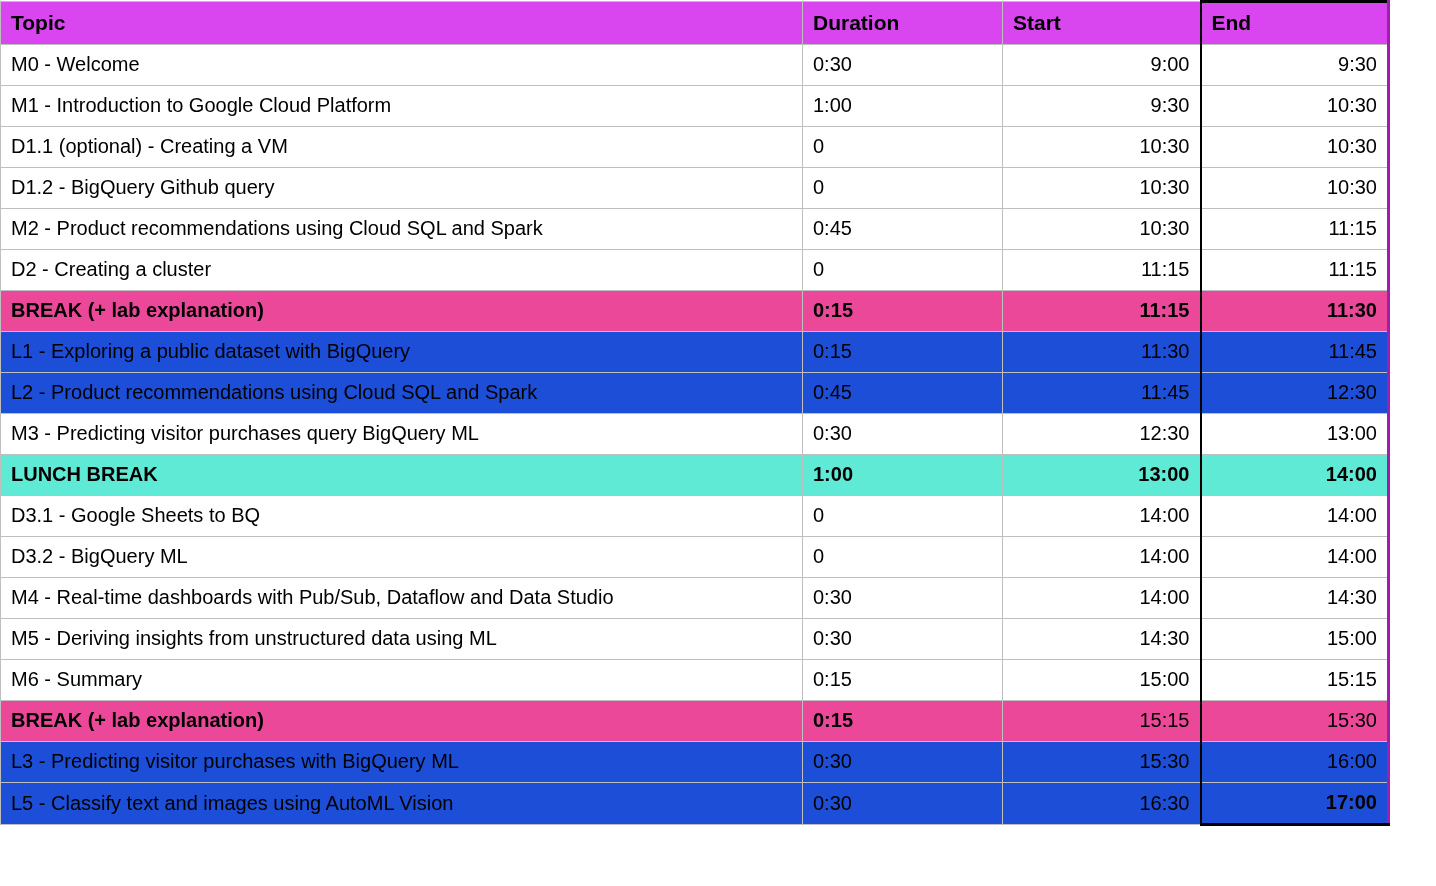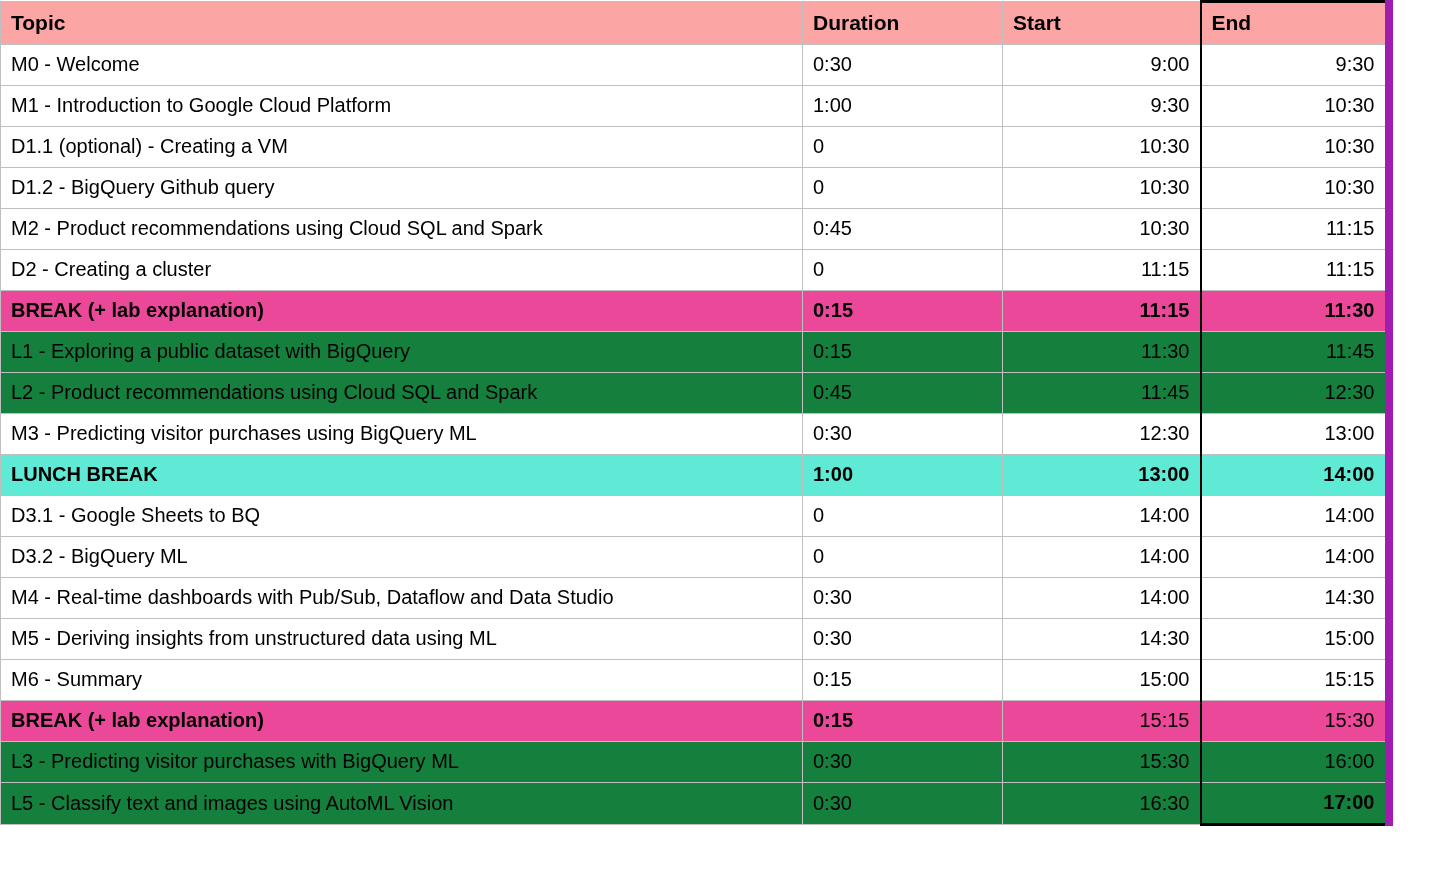--- a/index.html
+++ b/index.html
@@ -22,44 +22,44 @@
 
   table.schedule th,
   table.schedule td {
     border: 1px solid #bfbfbf;
     padding: 8px 10px 9px 10px;
     vertical-align: middle;
     white-space: nowrap;
     overflow: hidden;
   }
   table.schedule th {
-    background: #fca5a5;
+    background: #d946ef;
     text-align: left;
     font-weight: bold;
     font-size: 21px;
   }
   
   table.schedule th.col-end,
   table.schedule td.col-end {
     border-left: 2px solid #000;
-    border-right: 8px solid #a21caf;
+    border-right: 3px solid #a21caf;
   }
   
   table.schedule th.col-end { border-top: 3px solid #000; }
   table.schedule tr.last td.col-end { border-bottom: 3px solid #000; font-weight: bold; }
 
   table.schedule td.col-topic    { text-align: left;  }
   table.schedule td.col-duration { text-align: left; }
   table.schedule td.col-start    { text-align: right; }
   table.schedule td.col-end      { text-align: right; }
 
   
   tr.style-break-yellow td { background: #ec4899; font-weight: bold; }
   tr.style-break-orange td { background: #5eead4; font-weight: bold; }
-  tr.style-lab          td { background: #15803d; }
+  tr.style-lab          td { background: #1d4ed8; }
   
   tr.partial-bold td { font-weight: normal; }
   tr.partial-bold td.col-topic,
   tr.partial-bold td.col-duration { font-weight: bold; }
 </style>
 </head>
 <body>
 
 <table class="schedule">
   <colgroup>
@@ -125,21 +125,21 @@
         <td class="col-start">11:30</td>
         <td class="col-end">11:45</td>
       </tr>
       <tr class="style-lab">
         <td class="col-topic">L2 - Product recommendations using Cloud SQL and Spark</td>
         <td class="col-duration">0:45</td>
         <td class="col-start">11:45</td>
         <td class="col-end">12:30</td>
       </tr>
       <tr>
-        <td class="col-topic">M3 - Predicting visitor purchases using BigQuery ML</td>
+        <td class="col-topic">M3 - Predicting visitor purchases query BigQuery ML</td>
         <td class="col-duration">0:30</td>
         <td class="col-start">12:30</td>
         <td class="col-end">13:00</td>
       </tr>
       <tr class="style-break-orange">
         <td class="col-topic">LUNCH BREAK</td>
         <td class="col-duration">1:00</td>
         <td class="col-start">13:00</td>
         <td class="col-end">14:00</td>
       </tr>

